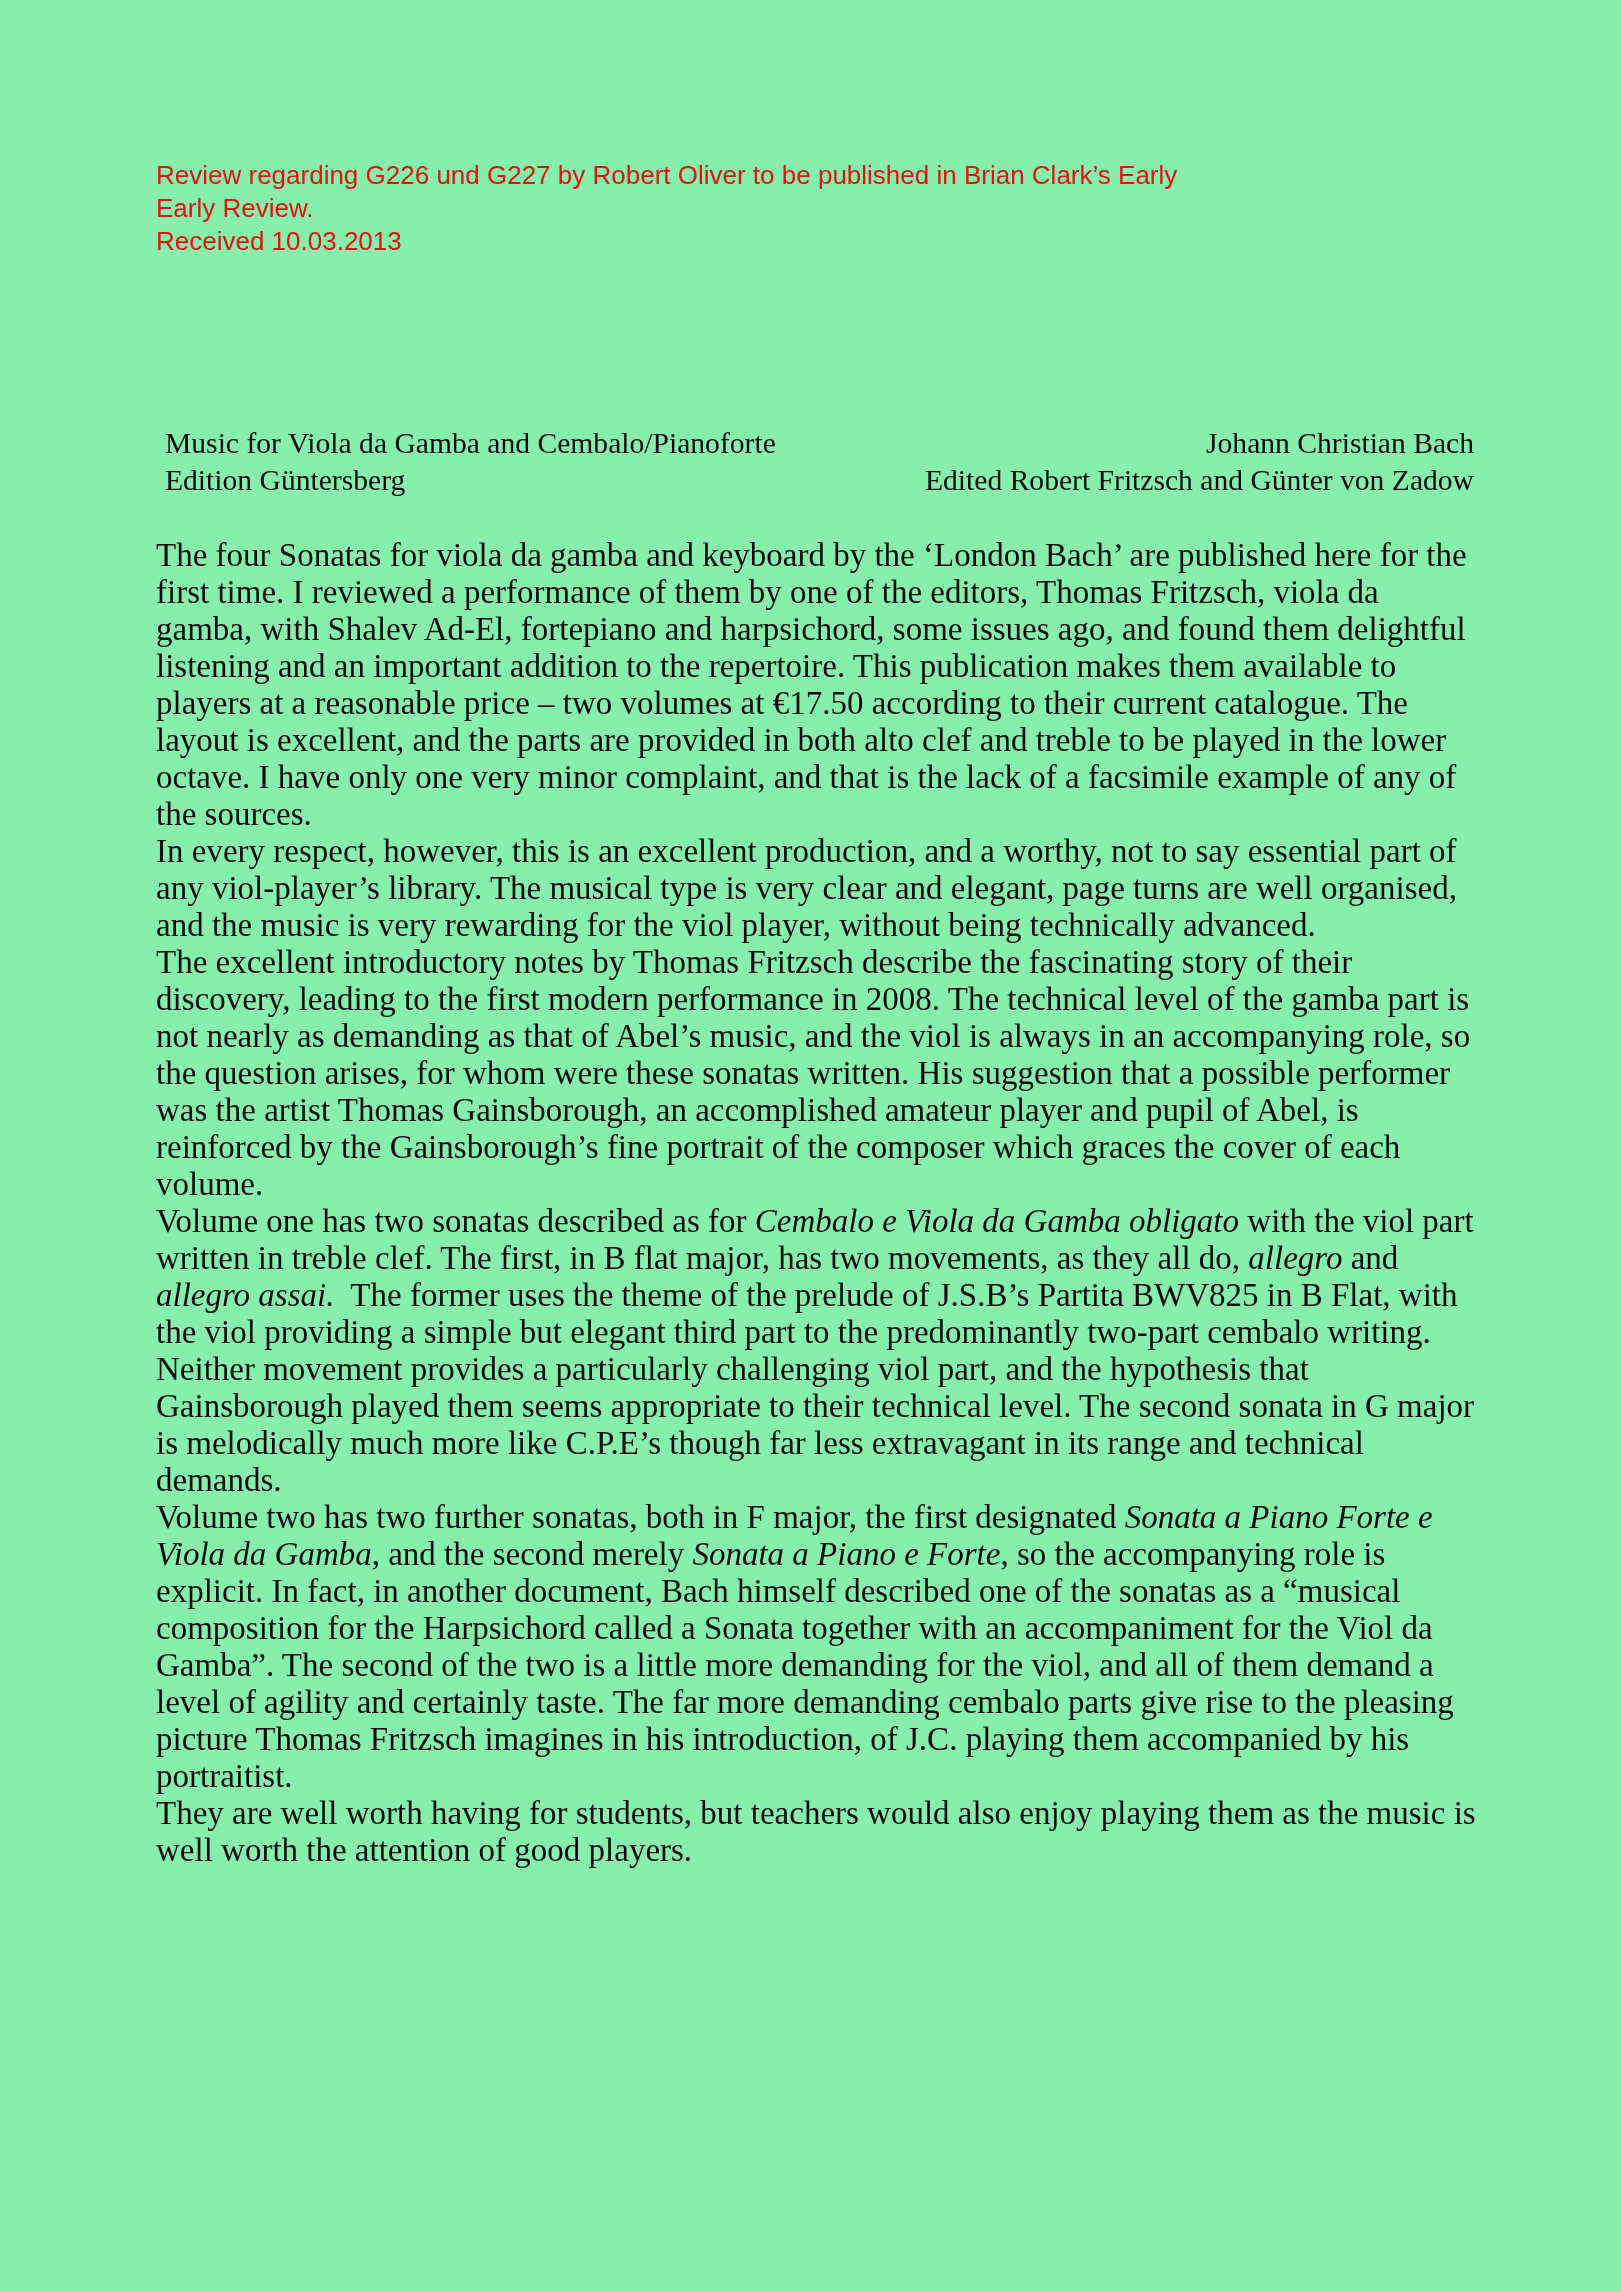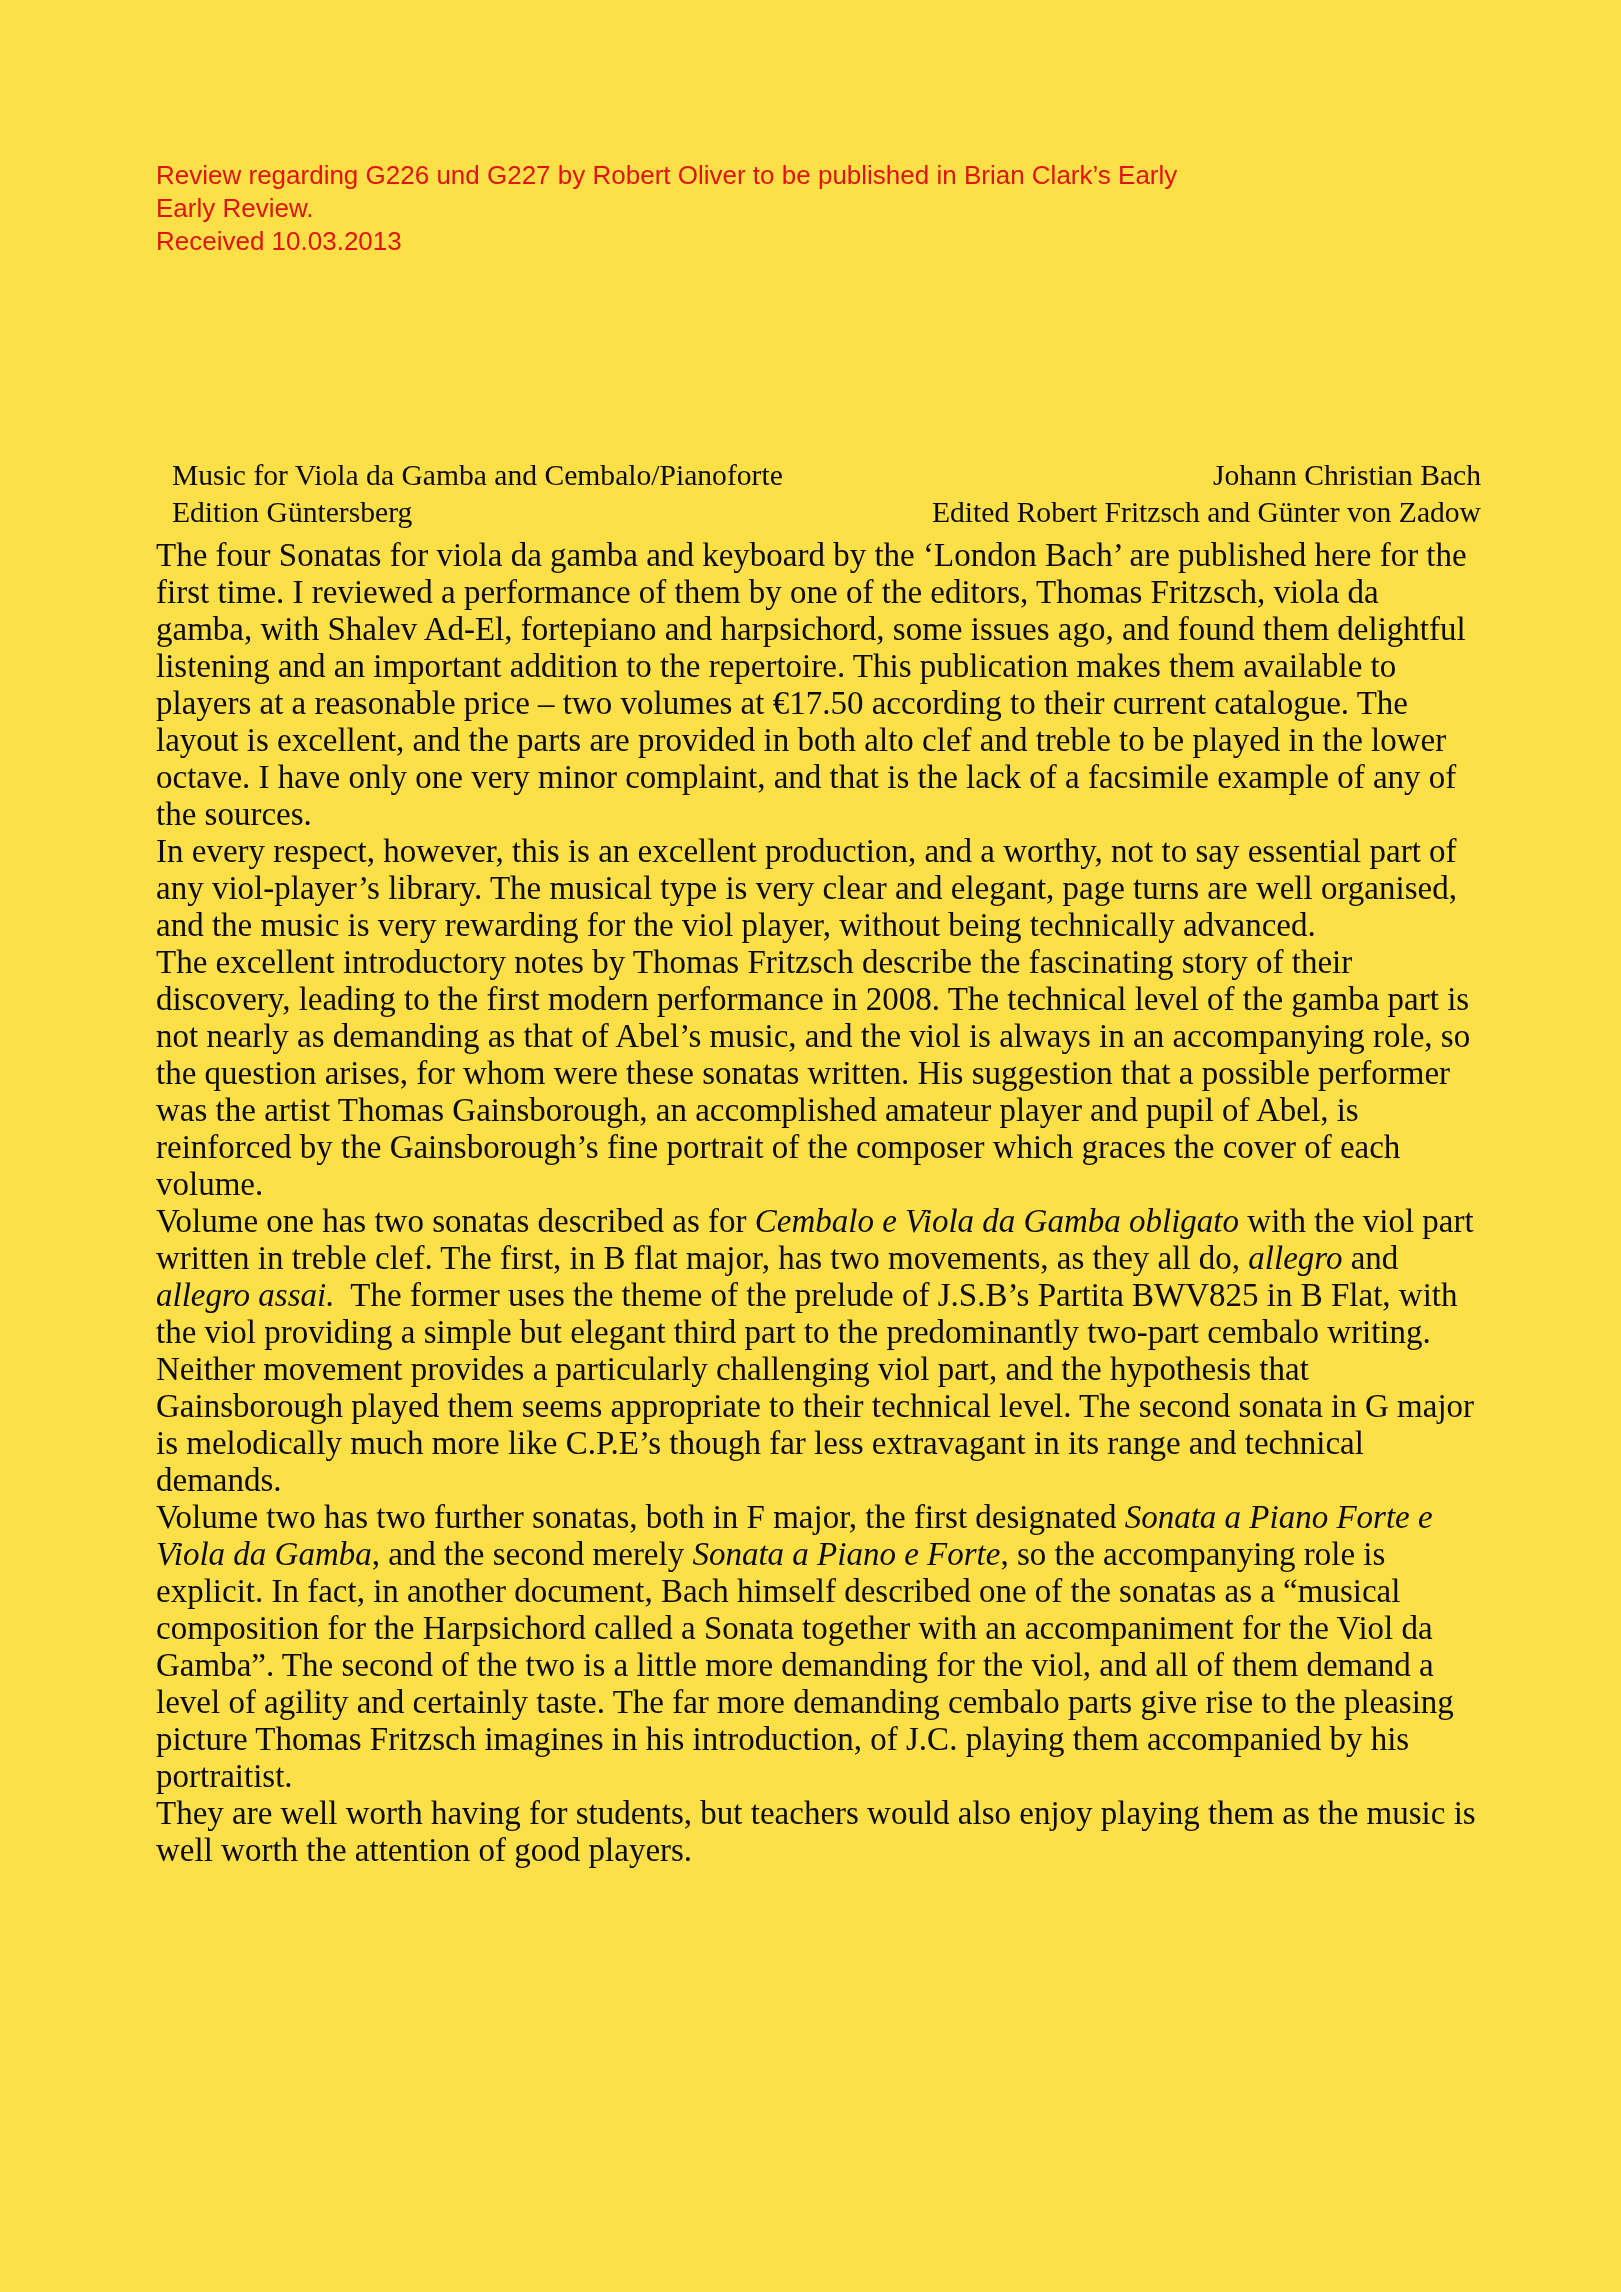--- a/index.html
+++ b/index.html
@@ -4,44 +4,43 @@
 <style>
   html, body {
     margin: 0;
     padding: 0;
     background: #ffffff;
   }
   .page {
     position: relative;
     width: 1621px;
     height: 2293px;
-    background: #fde047;
+    background: #86efac;
     overflow: hidden;
     color: #0b0b0b;
   }
   .header-note {
     position: absolute;
     left: 156px;
     top: 159px;
     font-family: "Liberation Sans", sans-serif;
     font-size: 26px;
     line-height: 33px;
     color: var(--accent-red, #e01310);
     white-space: pre;
   }
   .title-block {
     position: absolute;
-    left: 172px;
+    left: 165px;
     top: 425px;
     width: 1309px;
     font-family: "Liberation Serif", serif;
     font-size: 29.6px;
     line-height: 37px;
     white-space: pre;
-    margin-top: 32px;
   }
   .title-row {
     display: flex;
     justify-content: space-between;
   }
   .body-text {
     position: absolute;
     left: 156px;
     top: 537px;
     width: 1313px;

